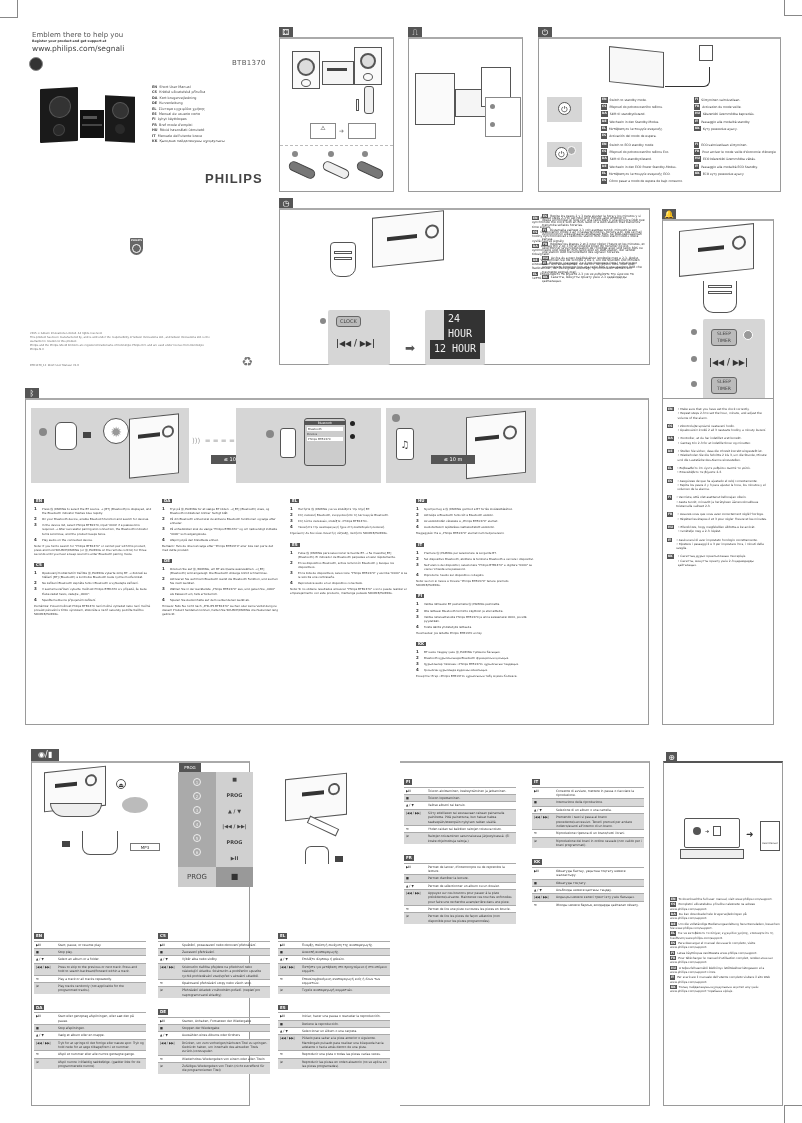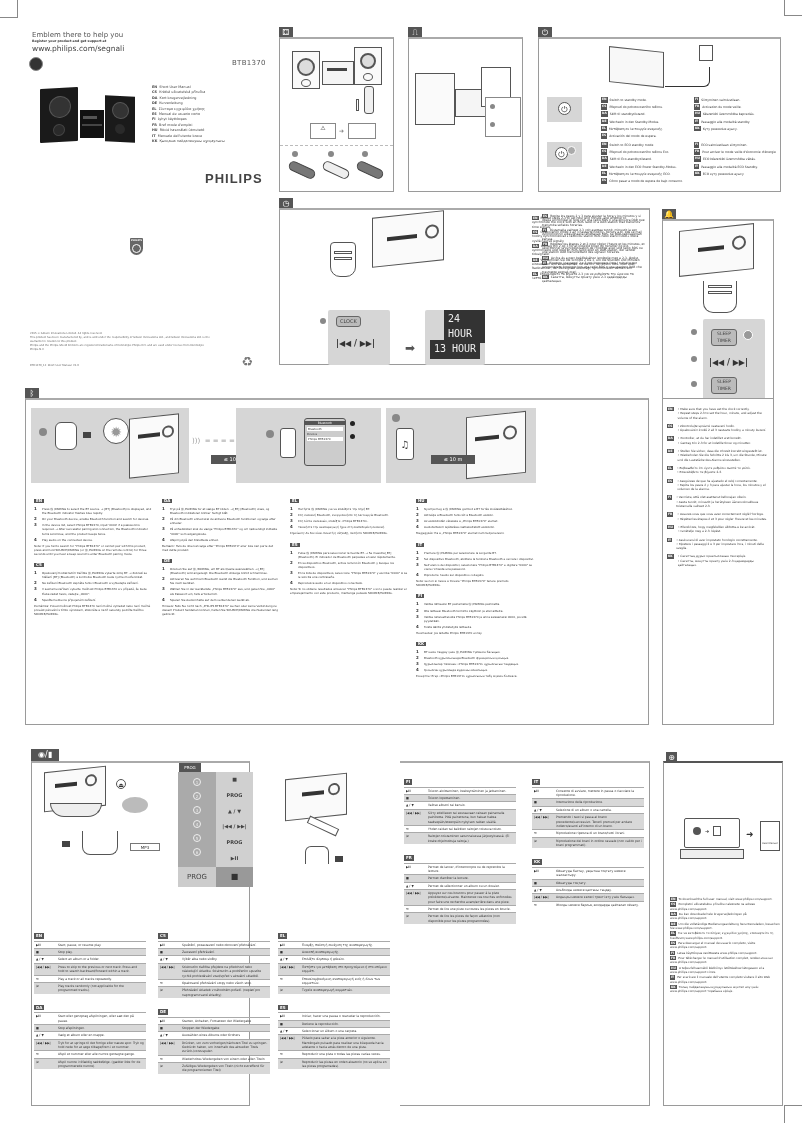--- a/index.html
+++ b/index.html
@@ -185,21 +185,21 @@
     <div class="abs" style="left:3px;top:14px;width:18px;height:3px;border:1px solid #555;"></div>
   </div>
   <div class="abs gray" style="left:48px;top:100px;width:62px;height:55px;border-radius:2px;">
     <div class="abs" style="left:-8px;top:8px;width:6px;height:6px;border-radius:50%;background:#888;"></div>
     <div class="btn-key abs" style="left:8px;top:6px;font-size:5px;">CLOCK</div>
     <div class="abs" style="left:8px;top:28px;font-size:8px;font-weight:bold;color:#333;">|◀◀ / ▶▶|</div>
   </div>
   <div class="abs" style="left:125px;top:130px;font-size:12px;color:#555;">➡</div>
   <div class="abs gray" style="left:145px;top:100px;width:60px;height:55px;border-radius:2px;">
     <div class="lcd abs" style="left:5px;top:0;margin-left:14px;">24 HOUR</div>
-    <div class="lcd abs" style="left:5px;top:30px;">13 HOUR</div>
+    <div class="lcd abs" style="left:5px;top:30px;">12 HOUR</div>
   </div>
   <div class="abs" style="left:252px;top:6px;width:112px;font-size:3px;line-height:4.3px;" id="clock-col1">
       <div style="margin-bottom: 1px;"><span class="lang">EN</span><span>Repeat steps 2-3 to set hour and minute, and whether to synchronize the clock with an RDS radio or a DAB station that transmits time signals.</span></div>
       <div style="margin-bottom: 1px;"><span class="lang">CS</span><span>Opakováním kroků 2 až 3 nastavte hodiny, minuty a to, zda se mají hodiny synchronizovat s rádiovou stanicí RDS nebo stanicí DAB+ která vysílá časové signály.</span></div>
       <div style="margin-bottom: 1px;"><span class="lang">DA</span><span>Gentag trin 2 og 3 for at indstille timer og minutter og evt. synkronisere uret med en RDS-radio eller en DAB-station, der sender tidssignaler.</span></div>
       <div style="margin-bottom: 1px;"><span class="lang">DE</span><span>Wiederholen Sie die Schritte 2 bis 3, um die Stunden und Minuten einzustellen und auszuwählen, ob die Uhr mit einem RDS- oder DAB-Radiosender, der Zeitsignale überträgt, synchronisiert werden soll.</span></div>
       <div style="margin-bottom: 1px;"><span class="lang">EL</span><span>Επαναλάβετε τα βήματα 2-3 για να ρυθμίσετε την ώρα και τα λεπτά.</span></div>
     </div>
 </div>
 <div class="panel" style="left:650px;top:208px;width:0;height:0;border:none;"></div>

